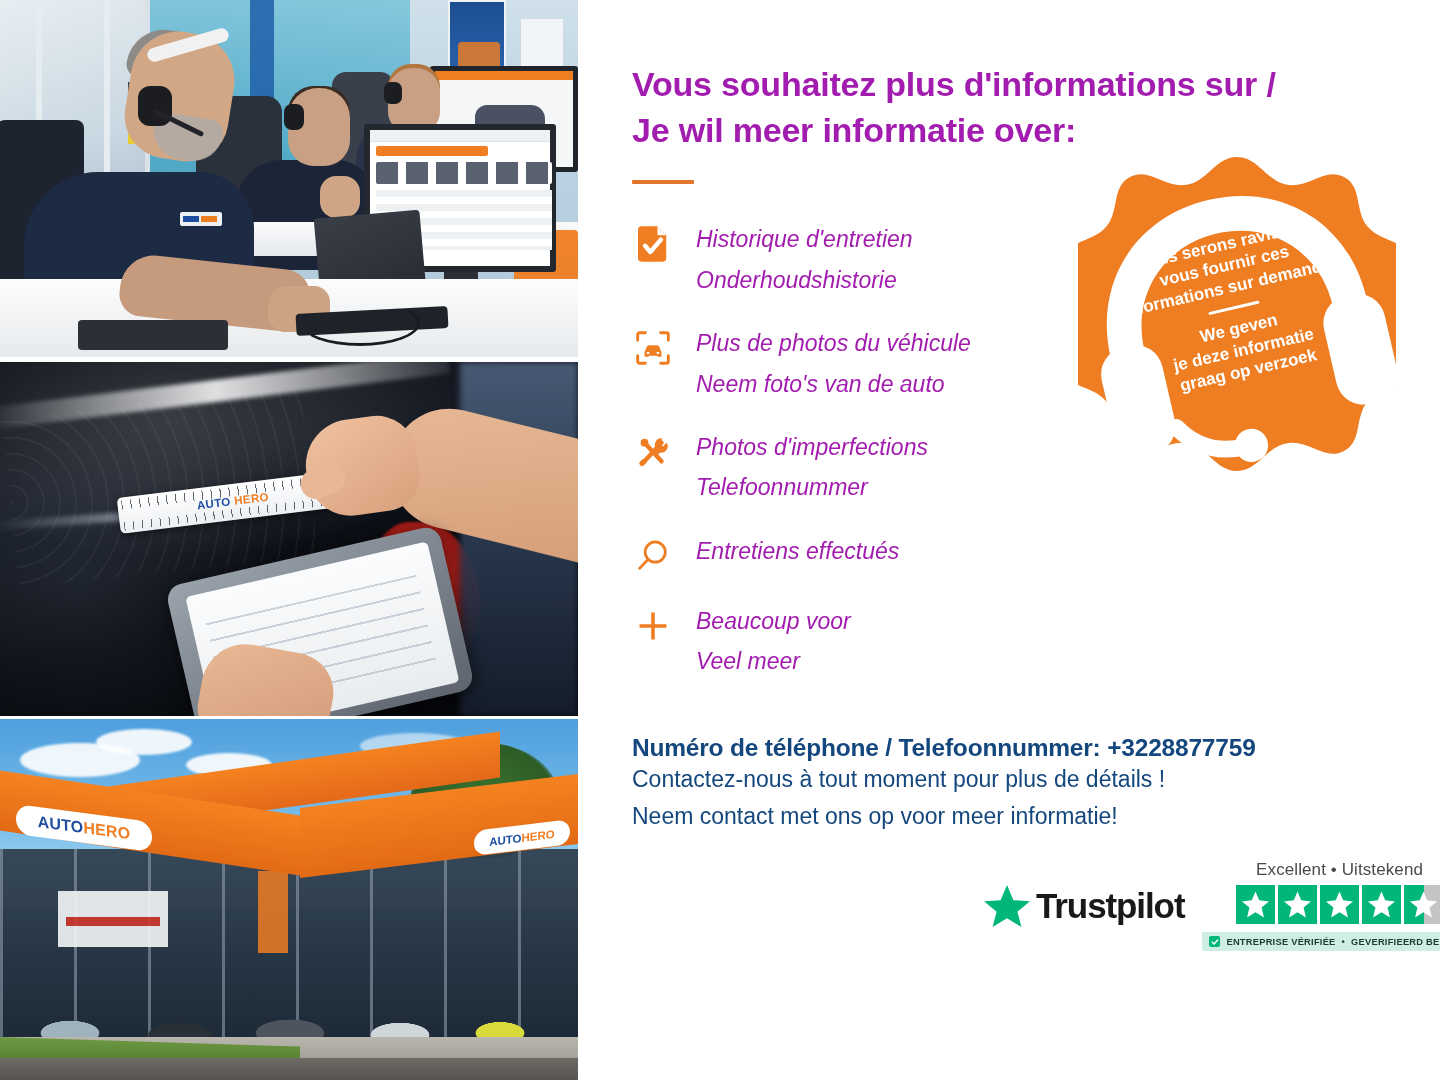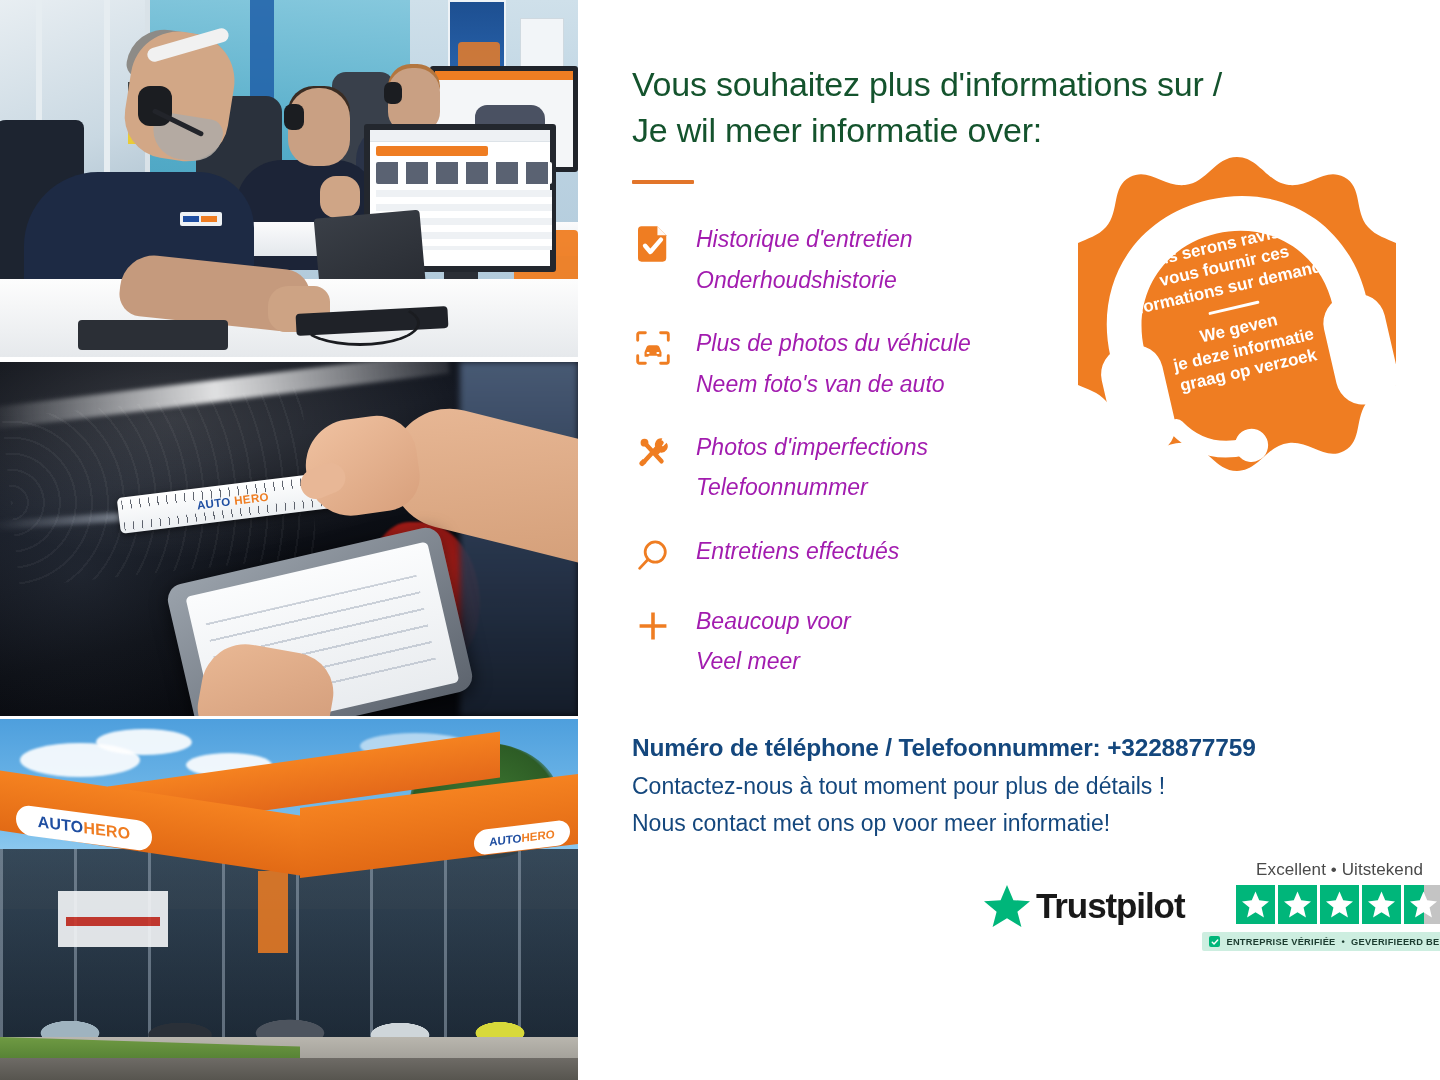--- a/index.html
+++ b/index.html
@@ -442,23 +442,23 @@
   .content {
     position: relative;
     flex: 1;
     height: 1080px;
     background: #ffffff;
     padding: 62px 48px 0 54px;
   }
 
   .headline {
     font-size: 34px;
-    font-weight: normal;
+    font-weight: bold;
     line-height: 1.34;
-    color: #14532d;
+    color: #a21caf;
     letter-spacing: -0.2px;
     max-width: 770px;
   }
 
   .rule {
     width: 62px;
     height: 4px;
     background: #e2752a;
     margin: 27px 0 0 0;
     border-radius: 1px;
@@ -536,21 +536,21 @@
   .contact-phone {
     font-size: 24.5px;
     font-weight: bold;
     color: #14477d;
     letter-spacing: -0.2px;
   }
   .contact-line {
     font-size: 23px;
     color: #14477d;
     line-height: 1.52;
-    margin-top: 7px;
+    margin-top: 0;
   }
   .contact-line.second { margin-top: 2px; }
 
   
   .trustpilot {
     position: absolute;
     left: 406px;
     top: 860px;
     display: flex;
     align-items: center;
@@ -833,21 +833,21 @@
           <div class="f-line">Beaucoup voor</div>
           <div class="f-line">Veel meer</div>
         </div>
       </div>
 
     </div>
 
     <div class="contact">
       <div class="contact-phone">Numéro de téléphone / Telefoonnummer: +3228877759</div>
       <div class="contact-line">Contactez-nous à tout moment pour plus de détails !</div>
-      <div class="contact-line second">Nous contact met ons op voor meer informatie!</div>
+      <div class="contact-line second">Neem contact met ons op voor meer informatie!</div>
     </div>
 
     <div class="trustpilot">
       <div class="tp-brand">
         <span class="tp-star-logo">
           <svg viewBox="0 0 46 44" aria-hidden="true">
             <path d="M23 1 l6.4 15.2 L46 17.2 l-12.6 10.6 L37.4 43 L23 34.2 L8.6 43 l4 -15.2 L0 17.2 l16.6 -1 z" fill="#00b67a"></path>
           </svg>
         </span>
         <span class="tp-wordmark">Trustpilot</span>

